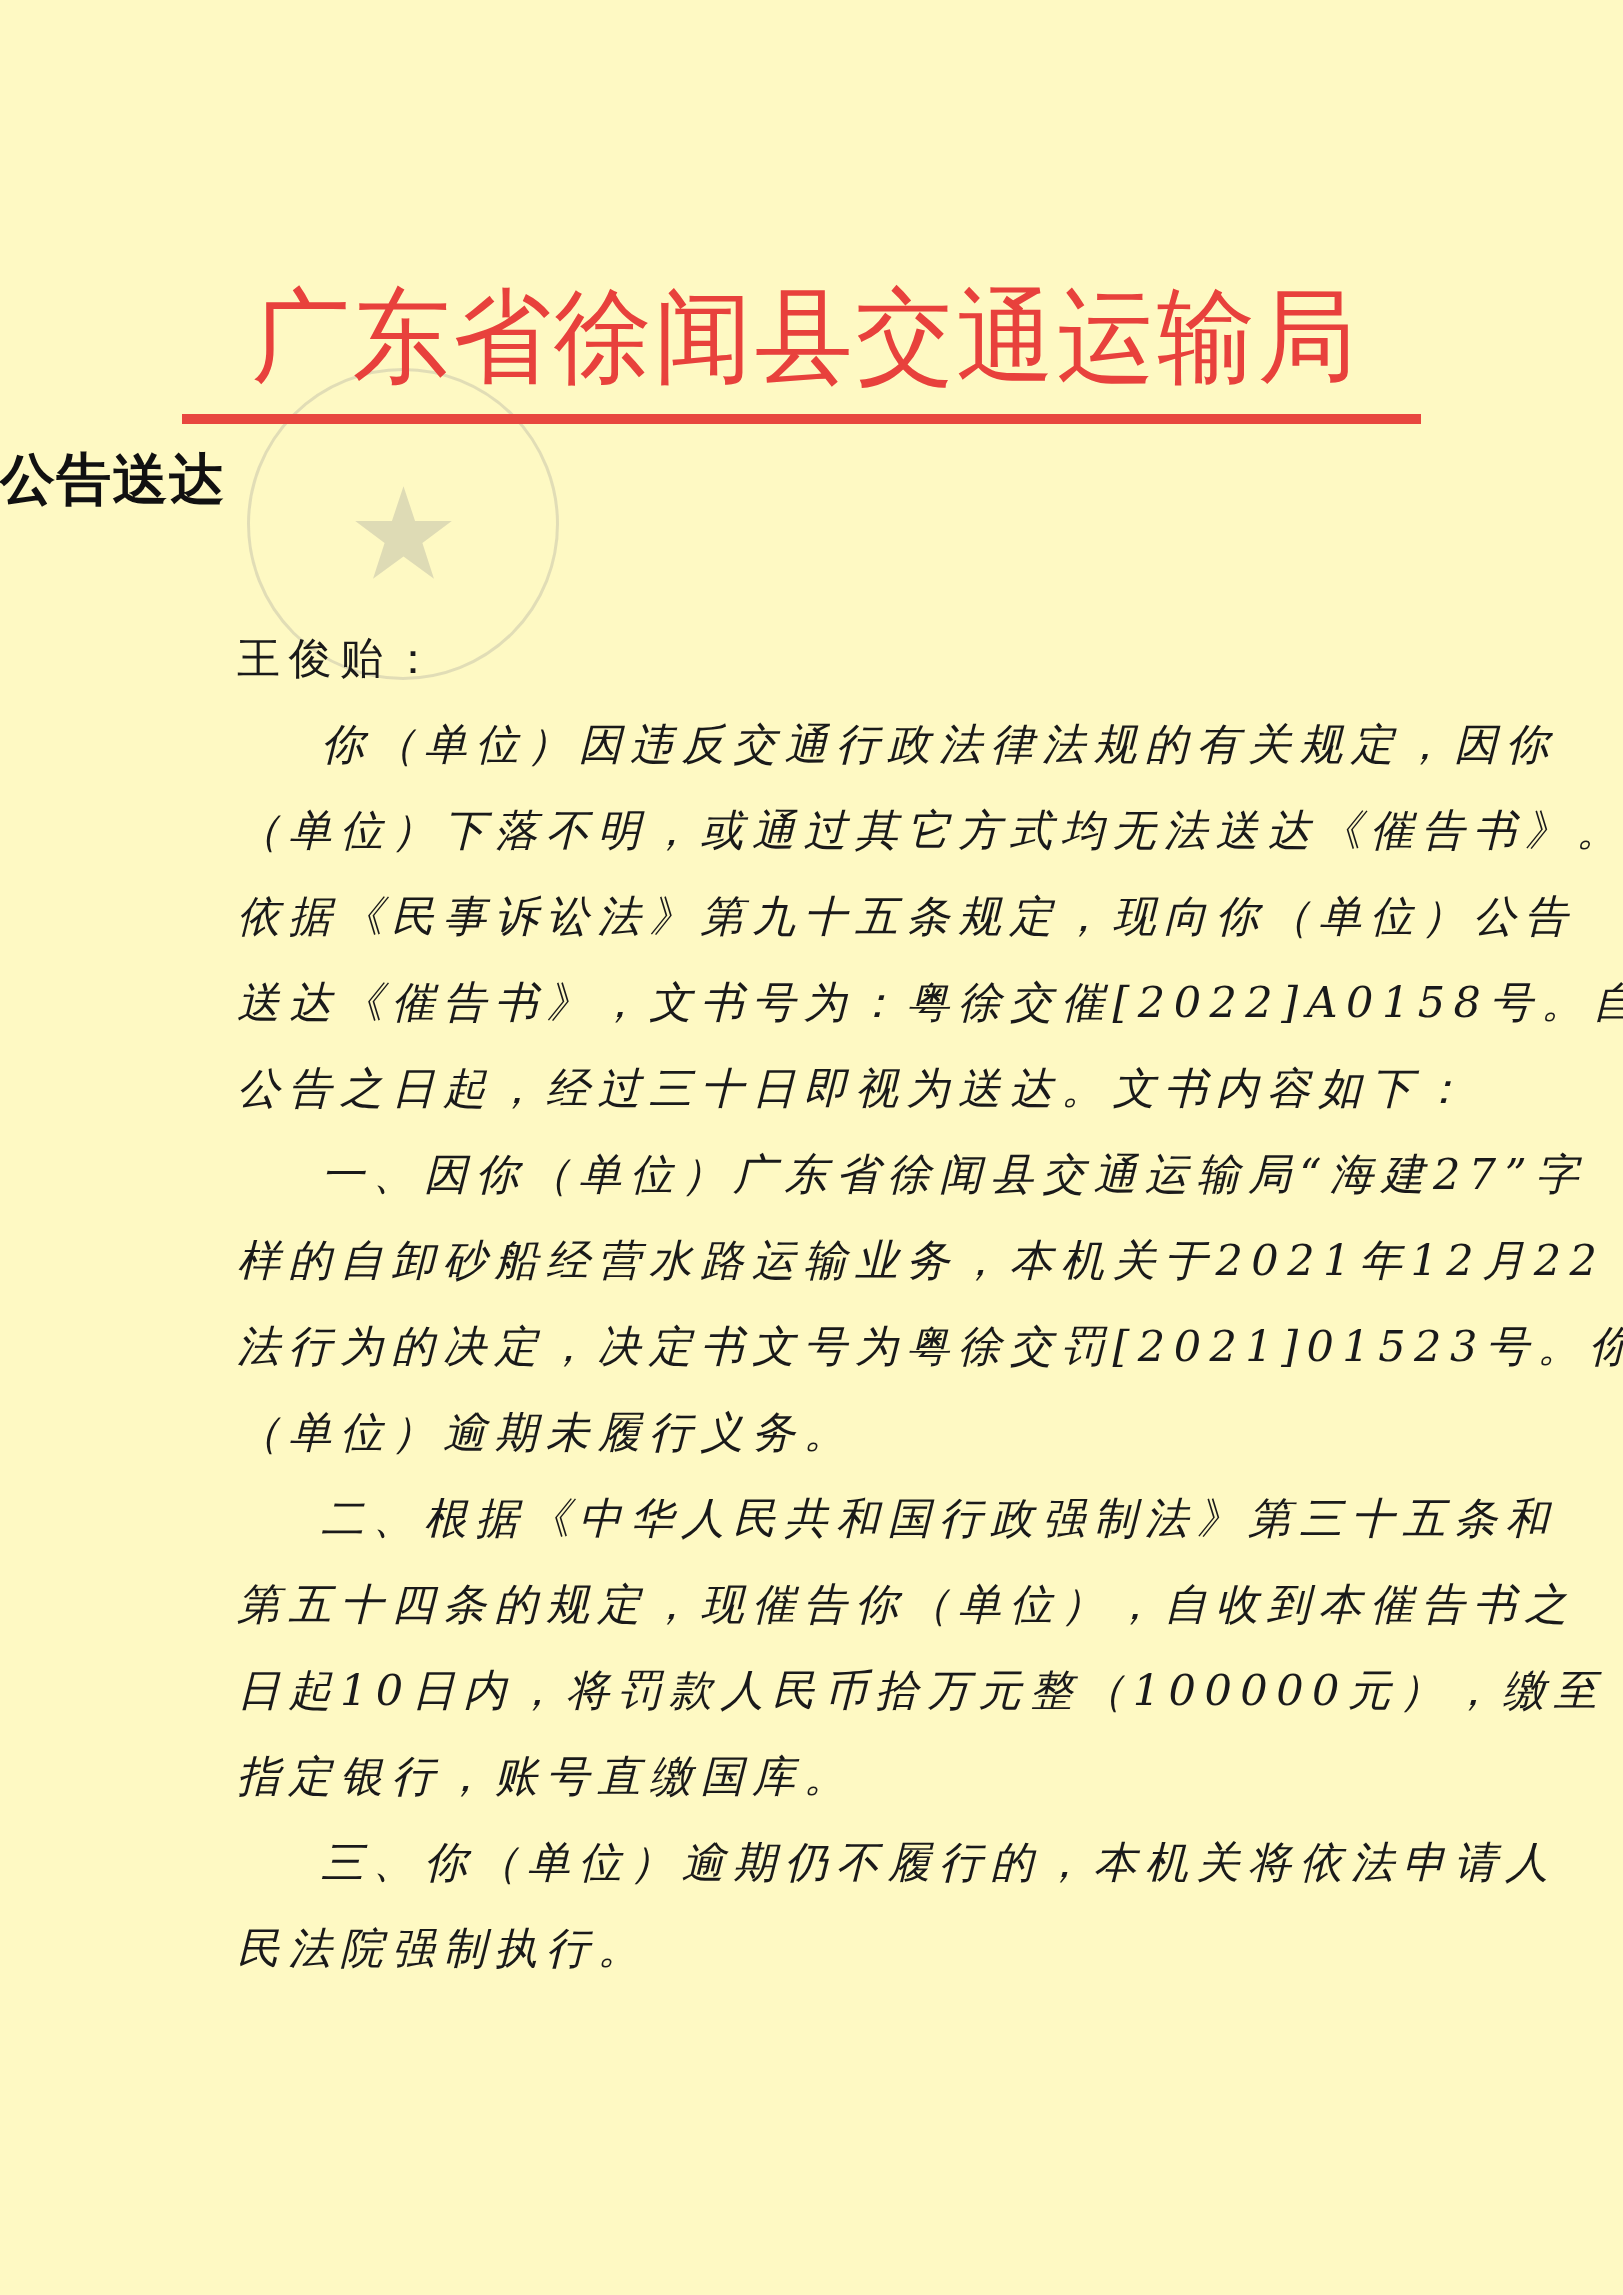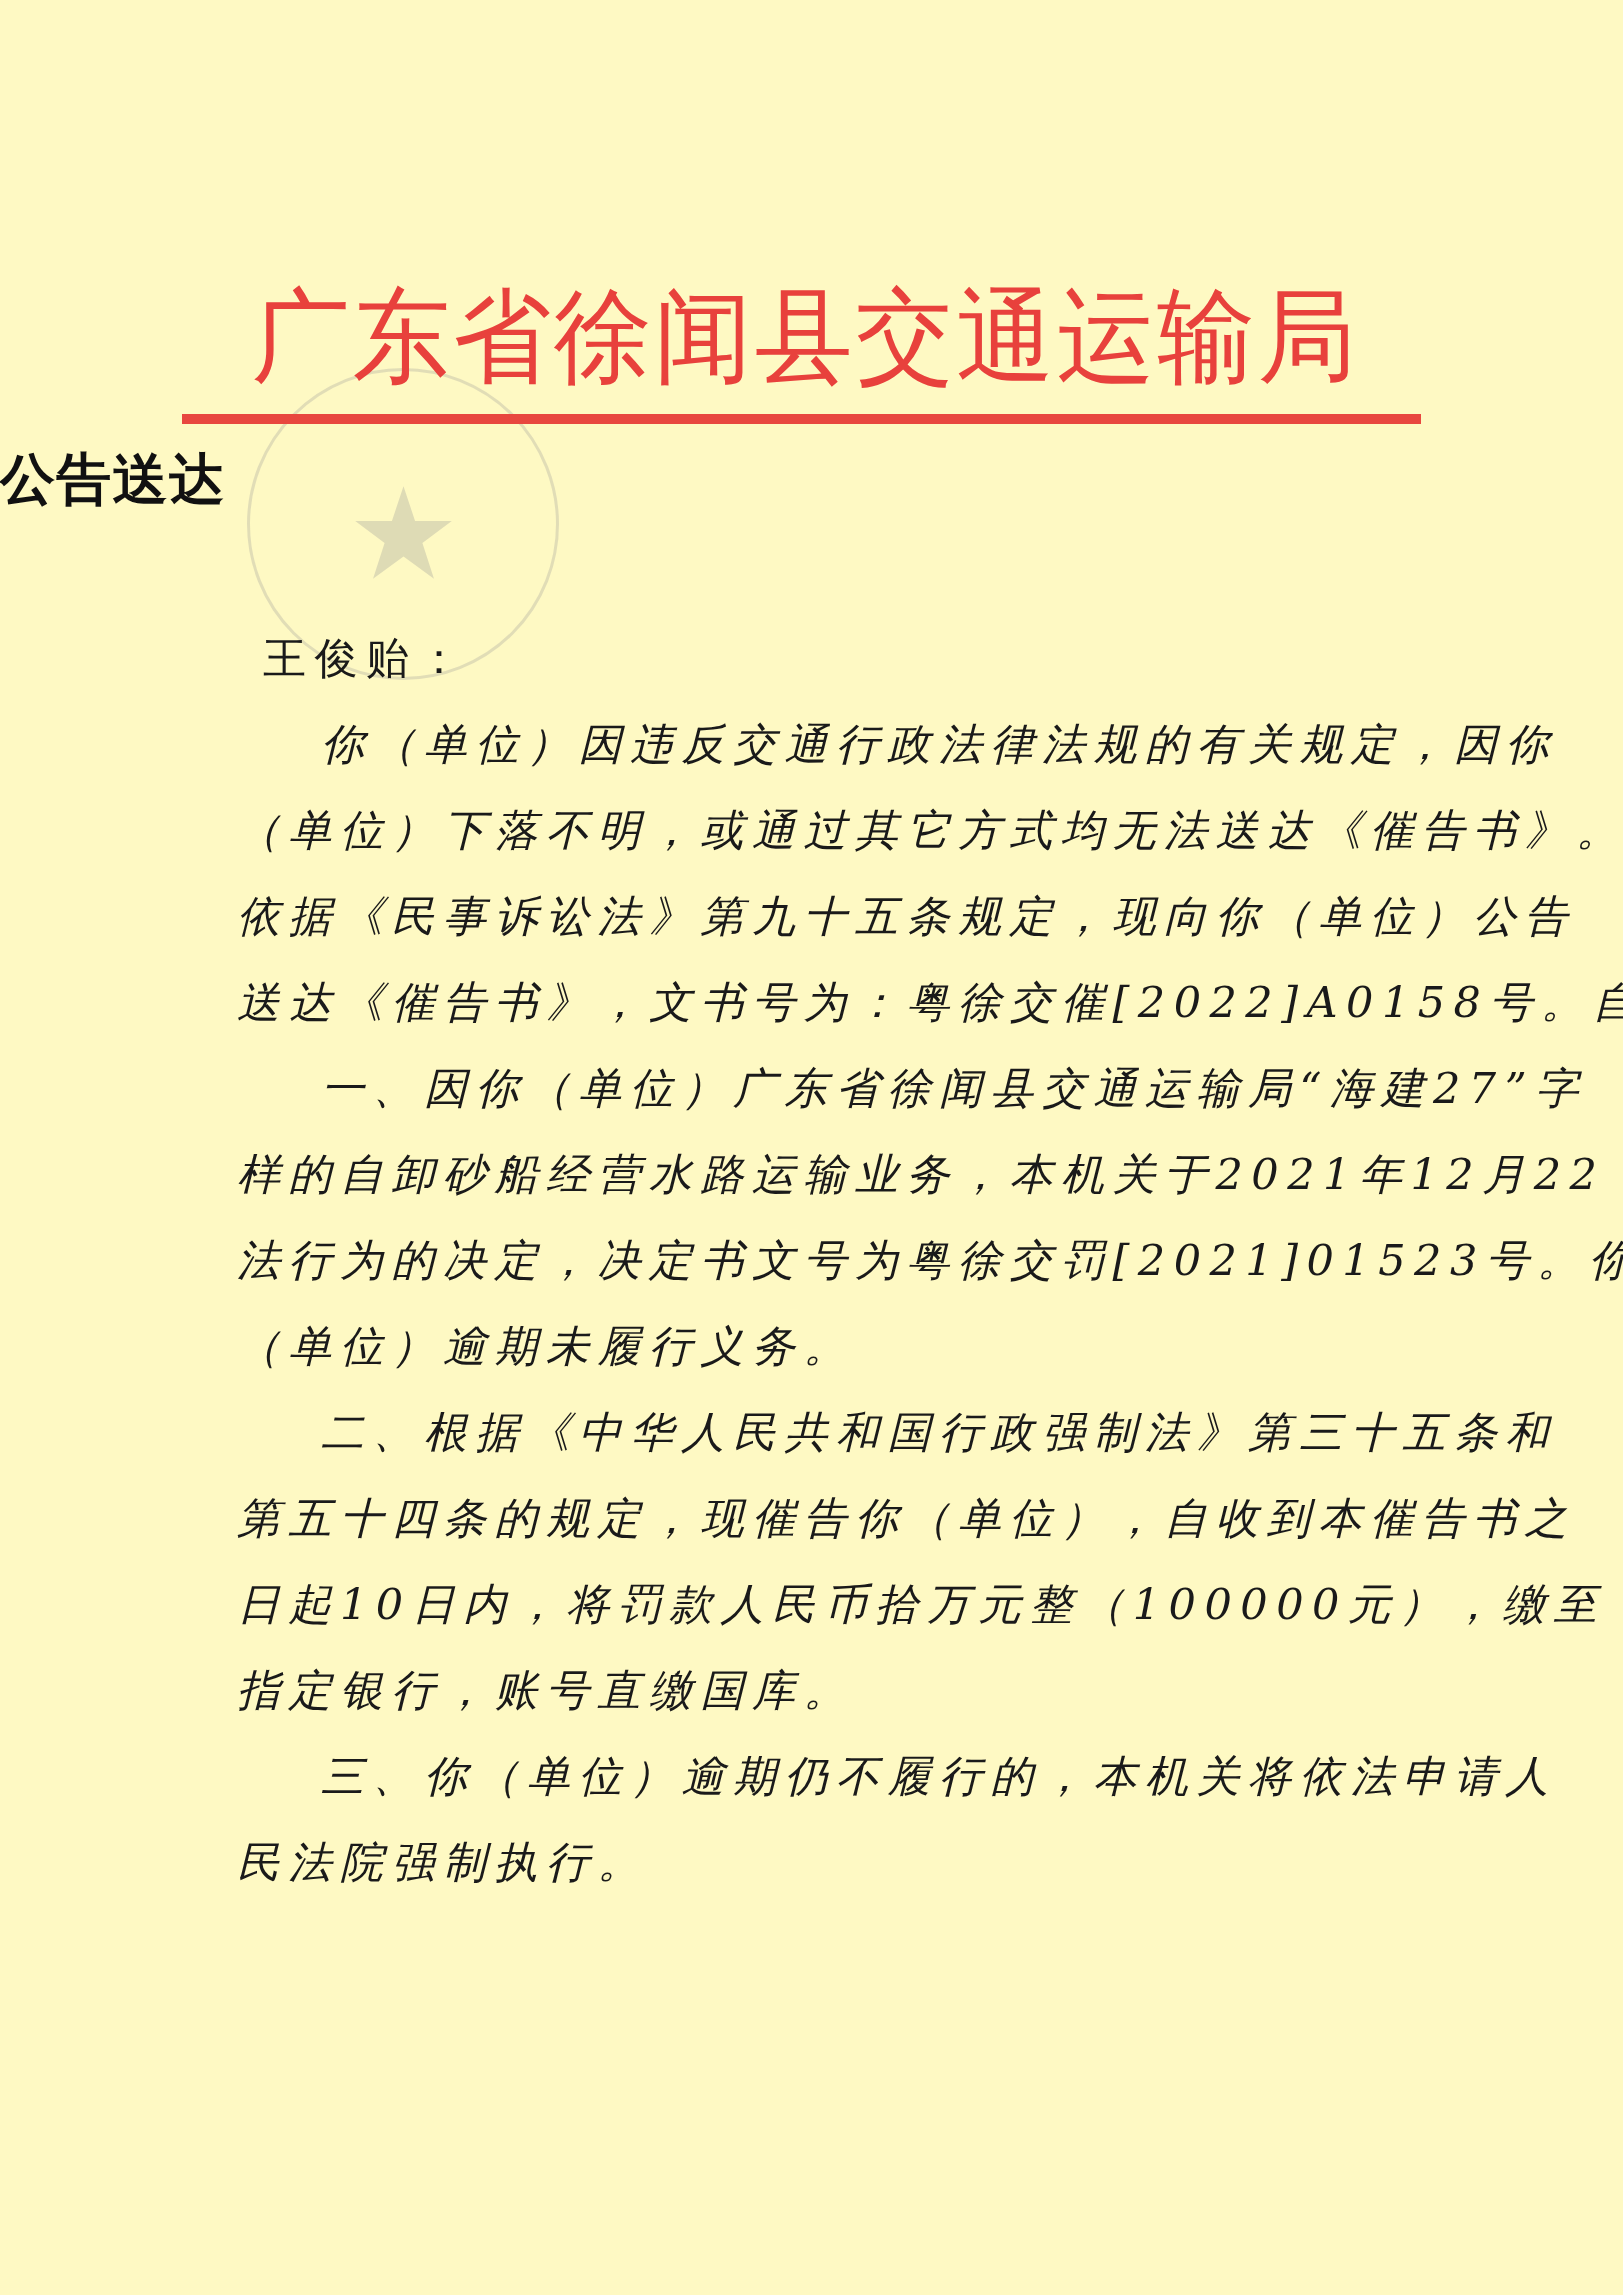--- a/index.html
+++ b/index.html
@@ -19,21 +19,21 @@
 
   .seal { position: absolute; left: 247px; top: 368px; width: 312px; height: 312px; border-radius: 50%;
           border: 3.9px solid rgba(150,150,150,0.28); box-sizing: border-box; }
   .seal-star { position: absolute; left: 351px; top: 481px; width: 105px; height: 105px; }
 
   .body { position: absolute; left: 237px; top: 615px; width: 1126px; }
   .line { font-size: 43px; line-height: 86px; height: 86px; white-space: nowrap;
           letter-spacing: 8.5px; text-align: justify; text-align-last: justify; font-style: italic; }
   .line.last { text-align-last: left; }
   .line.indent { padding-left: 84px; }
-  .salutation { font-size: 43px; line-height: 86px; height: 86px; letter-spacing: 8.5px; margin-left: 26px; }
+  .salutation { font-size: 43px; line-height: 86px; height: 86px; letter-spacing: 8.5px; }
 </style>
 </head>
 <body>
 
 <div class="page">
 
   <div class="seal"></div>
   <svg class="seal-star" viewBox="0 0 100 100">
     <polygon points="50,5 61,38 96,38 68,59 79,93 50,72 21,93 32,59 4,38 39,38" fill="rgba(150,150,150,0.30)"></polygon>
   </svg>
@@ -43,20 +43,21 @@
   <div class="doc-subtitle">公告送达</div>
 
   <div class="body">
     <div class="salutation">王俊贻：</div>
 
     <div>
       <div class="line indent">你（单位）因违反交通行政法律法规的有关规定，因你</div>
       <div class="line">（单位）下落不明，或通过其它方式均无法送达《催告书》。</div>
       <div class="line">依据《民事诉讼法》第九十五条规定，现向你（单位）公告</div>
       <div class="line">送达《催告书》，文书号为：粤徐交催[2022]A0158号。自</div>
+      <div class="line last">公告之日起，经过三十日即视为送达。文书内容如下：</div>
     </div>
 
     <div>
       <div class="line indent">一、因你（单位）广东省徐闻县交通运输局“海建27”字</div>
       <div class="line">样的自卸砂船经营水路运输业务，本机关于2021年12月22</div>
       <div class="line">法行为的决定，决定书文号为粤徐交罚[2021]01523号。你</div>
       <div class="line last">（单位）逾期未履行义务。</div>
     </div>
 
     <div>

